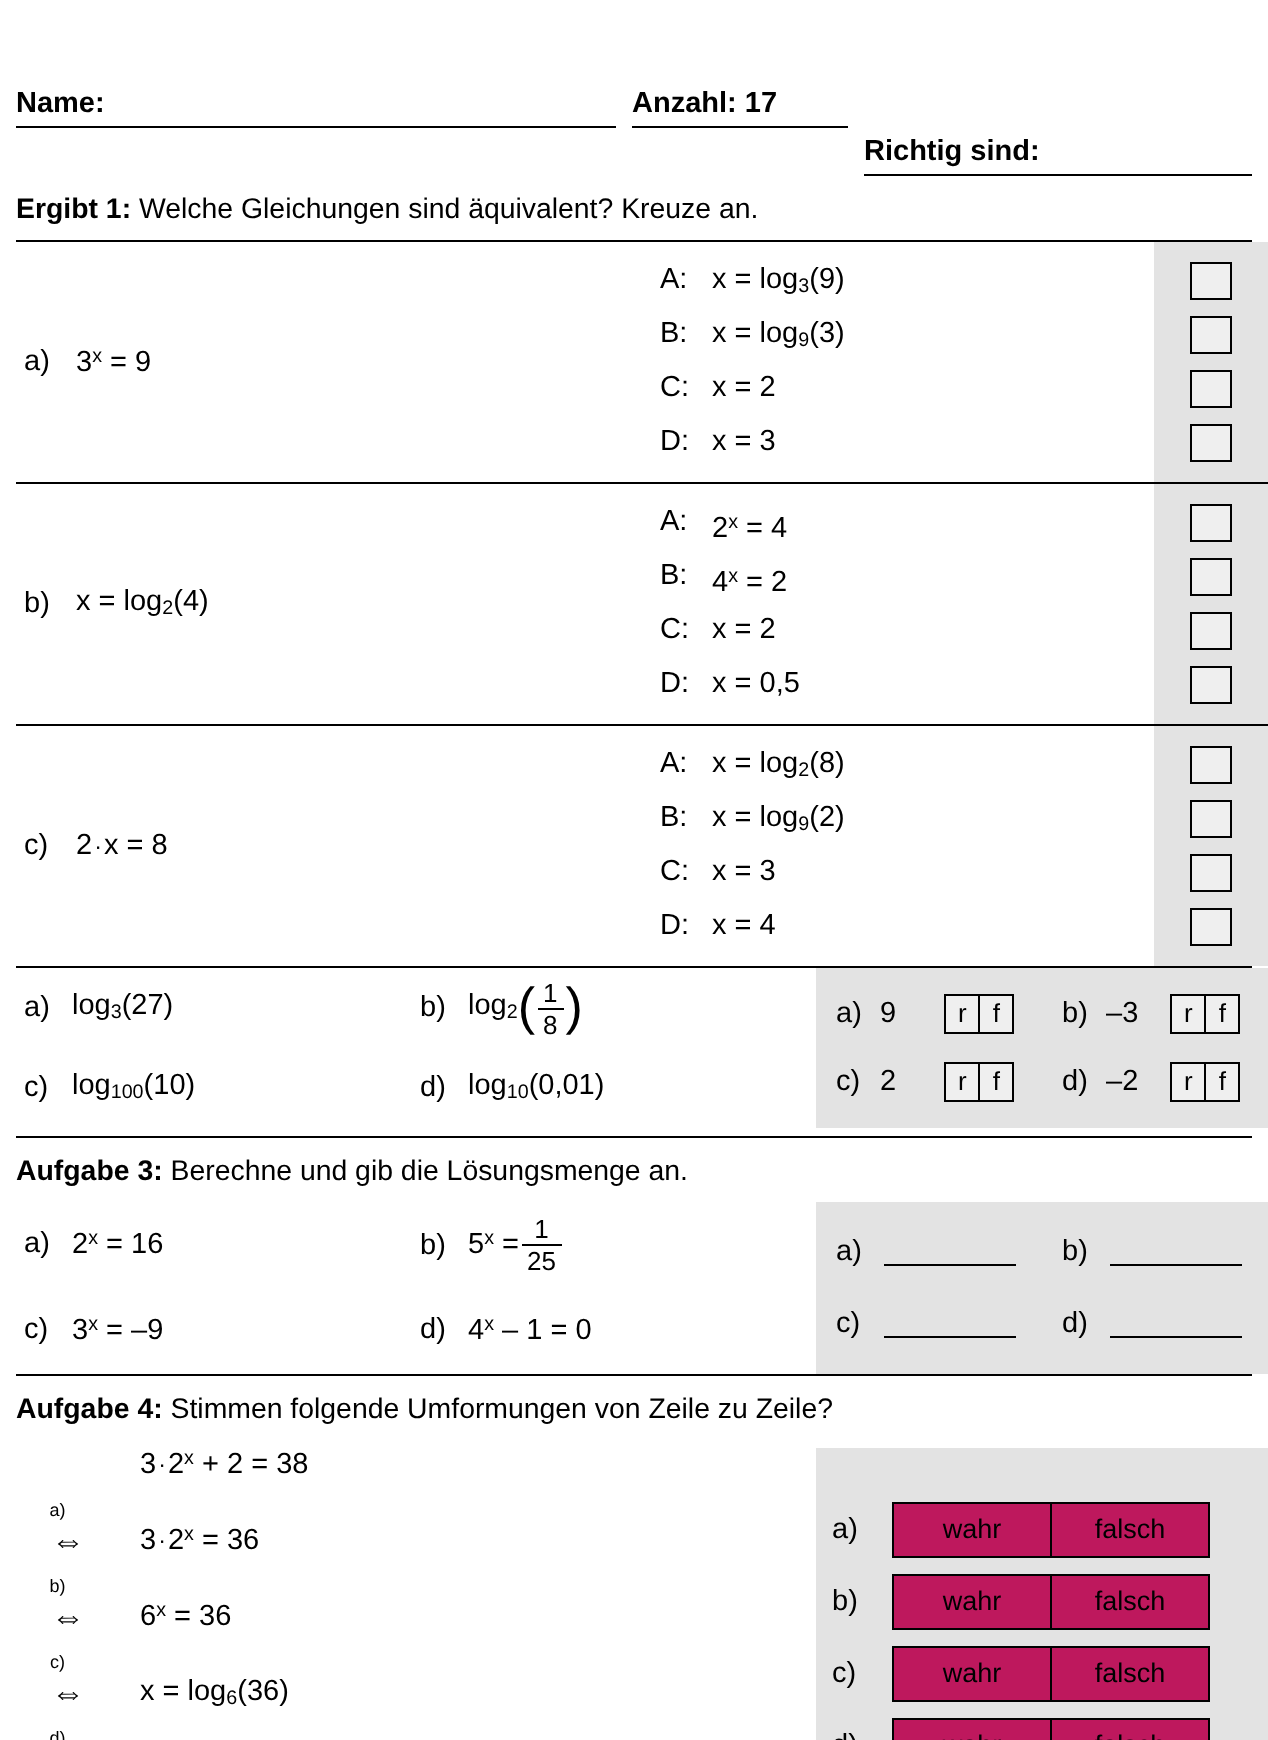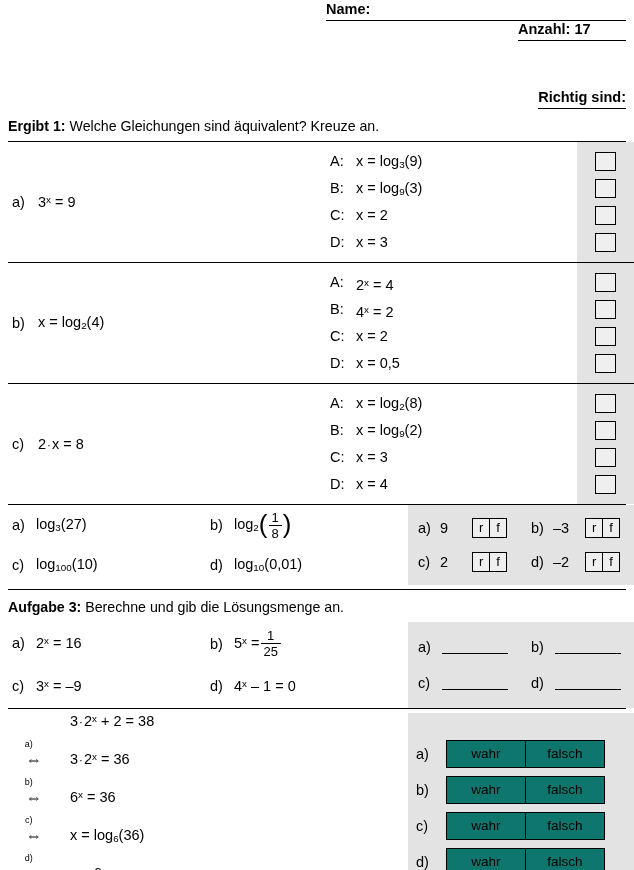--- a/index.html
+++ b/index.html
@@ -14,24 +14,23 @@
     color: #000000;
     position: relative;
     overflow: hidden;
   }
 
   .page { position: relative; width: 634px; height: 870px; }
 
   
   .header {
     display: flex;
-    align-items: flex-end;
-    padding: 1px 8px 0 8px;
+    align-items: center;
+    padding: 20px 8px 0 8px;
     box-sizing: border-box;
-    flex-direction: column;
   }
   .hdr-field {
     border-bottom: 1.6px solid #000;
     padding-bottom: 3px;
     font-weight: bold;
     font-size: 14.5px;
     white-space: nowrap;
   }
   .hdr-name  { width: 300px; }
   .hdr-count { width: 108px; margin-left: 8px; text-align: left; }
@@ -194,21 +193,21 @@
     padding: 8px 0 8px 0;
     display: flex;
     flex-direction: column;
     justify-content: center;
   }
   .wf-row { display: flex; align-items: center; height: 36px; padding-left: 8px; }
   .wf-row .lbl { width: 30px; font-size: 14.5px; }
   .wf-box {
     display: flex;
     border: 1.4px solid #000;
-    background: #0f766e;
+    background: #be185d;
     font-size: 13.5px;
   }
   .wf-box span {
     padding: 5px 0 6px 0;
     text-align: center;
   }
   .wf-box .w { width: 78px; border-right: 1.4px solid #000; }
   .wf-box .f { width: 78px; }
 </style>
 </head>
@@ -452,20 +451,24 @@
         </div>
         <div class="a3-cell">
           <span class="lbl">d)</span>
           <span class="blankline"></span>
         </div>
       </div>
     </div>
   </div>
   <div class="rule"></div>
 
+  <div class="task-title">
+    <b>Aufgabe 4:</b>
+    <span>Stimmen folgende Umformungen von Zeile zu Zeile?</span>
+  </div>
 
   <div class="a4-cols">
     <div class="a4-left">
 
       <div class="a4-line">
         <div class="a4-arrow"></div>
         <div class="a4-eq">
           <span>3</span><span class="mdot">·</span><span>2</span><sup>x</sup><span> + 2 = 38</span>
         </div>
       </div>

